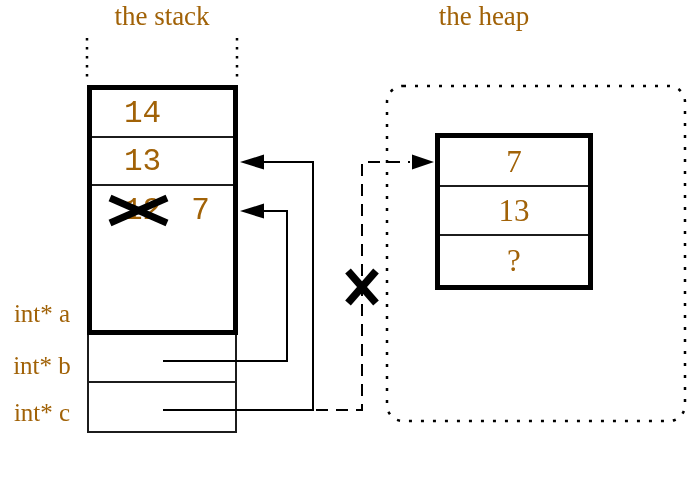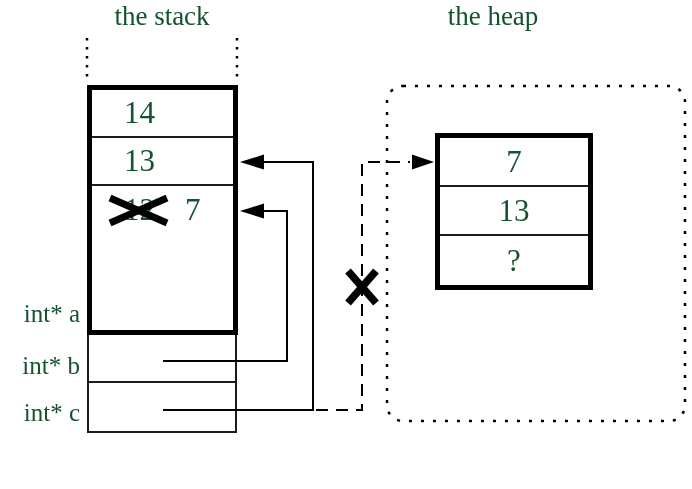--- a/index.html
+++ b/index.html
@@ -1,42 +1,43 @@
 <!DOCTYPE html>
 <html><head>
 <meta charset="utf-8">
 <style>
   html,body { margin:0; padding:0; background:#ffffff; }
   .canvas {
     position:relative;
     width:692px; height:435px;
     background:#ffffff;
-    color:#14532d;
+    color:#a16207;
     font-family:"Liberation Serif", serif;
     overflow:hidden;
   }
   .title {
     position:absolute; top:1px; width:200px;
     text-align:center; font-size:27px; line-height:30px;
   }
   .title-stack { left:62px; }
-  .title-heap  { left:393px; }
+  .title-heap  { left:384px; }
 
   
   .stack-box {
     position:absolute; left:87px; top:85px;
     width:141px; height:240px;
     border:5px solid #000;
   }
   .stack-box .cell {
     height:48px; box-sizing:border-box;
     display:flex; align-items:center;
     padding-left:32px;
     font-size:31px;
     border-bottom:2px solid #1c1c1c;
+    font-family:Liberation Mono, monospace;
   }
   .stack-box .cell:last-child { border-bottom:none; }
   .cell-split { gap:0; }
   .cell-split .new-val { margin-left:30px; }
 
   
   .sub-cells {
     position:absolute; left:87px; top:335px;
     width:146px; height:96px;
     border:2px solid #1c1c1c; border-top:none;
@@ -55,21 +56,21 @@
   .heap-box .cell {
     height:49px; box-sizing:border-box;
     display:flex; align-items:center; justify-content:center;
     font-size:31px;
     border-bottom:2px solid #1c1c1c;
   }
   .heap-box .cell:last-child { border-bottom:none; }
 
   .ptr-label {
     position:absolute; left:4px; width:76px;
-    font-size:25px; line-height:27px; text-align:right;
+    font-size:25px; line-height:27px; text-align:center;
     white-space:pre;
   }
   .ptr-label-a { top:300px; }
   .ptr-label-b { top:352px; }
   .ptr-label-c { top:399px; }
 
   .overlay {
     position:absolute; left:0; top:0;
     width:692px; height:489px;
     pointer-events:none;

